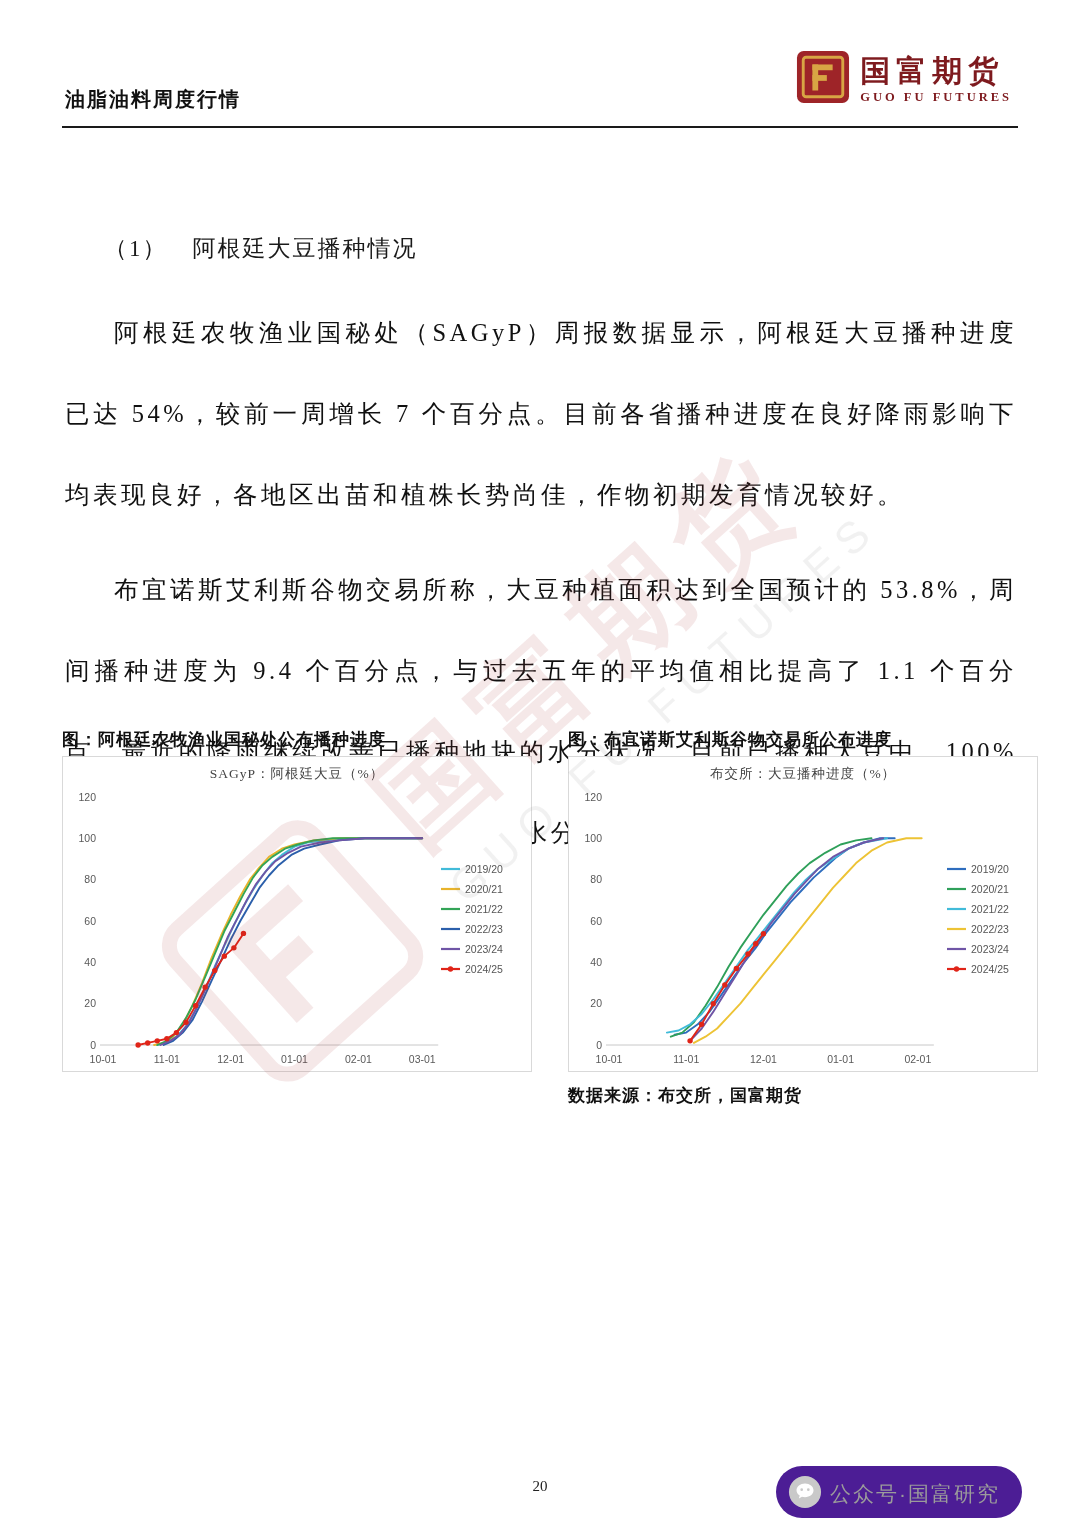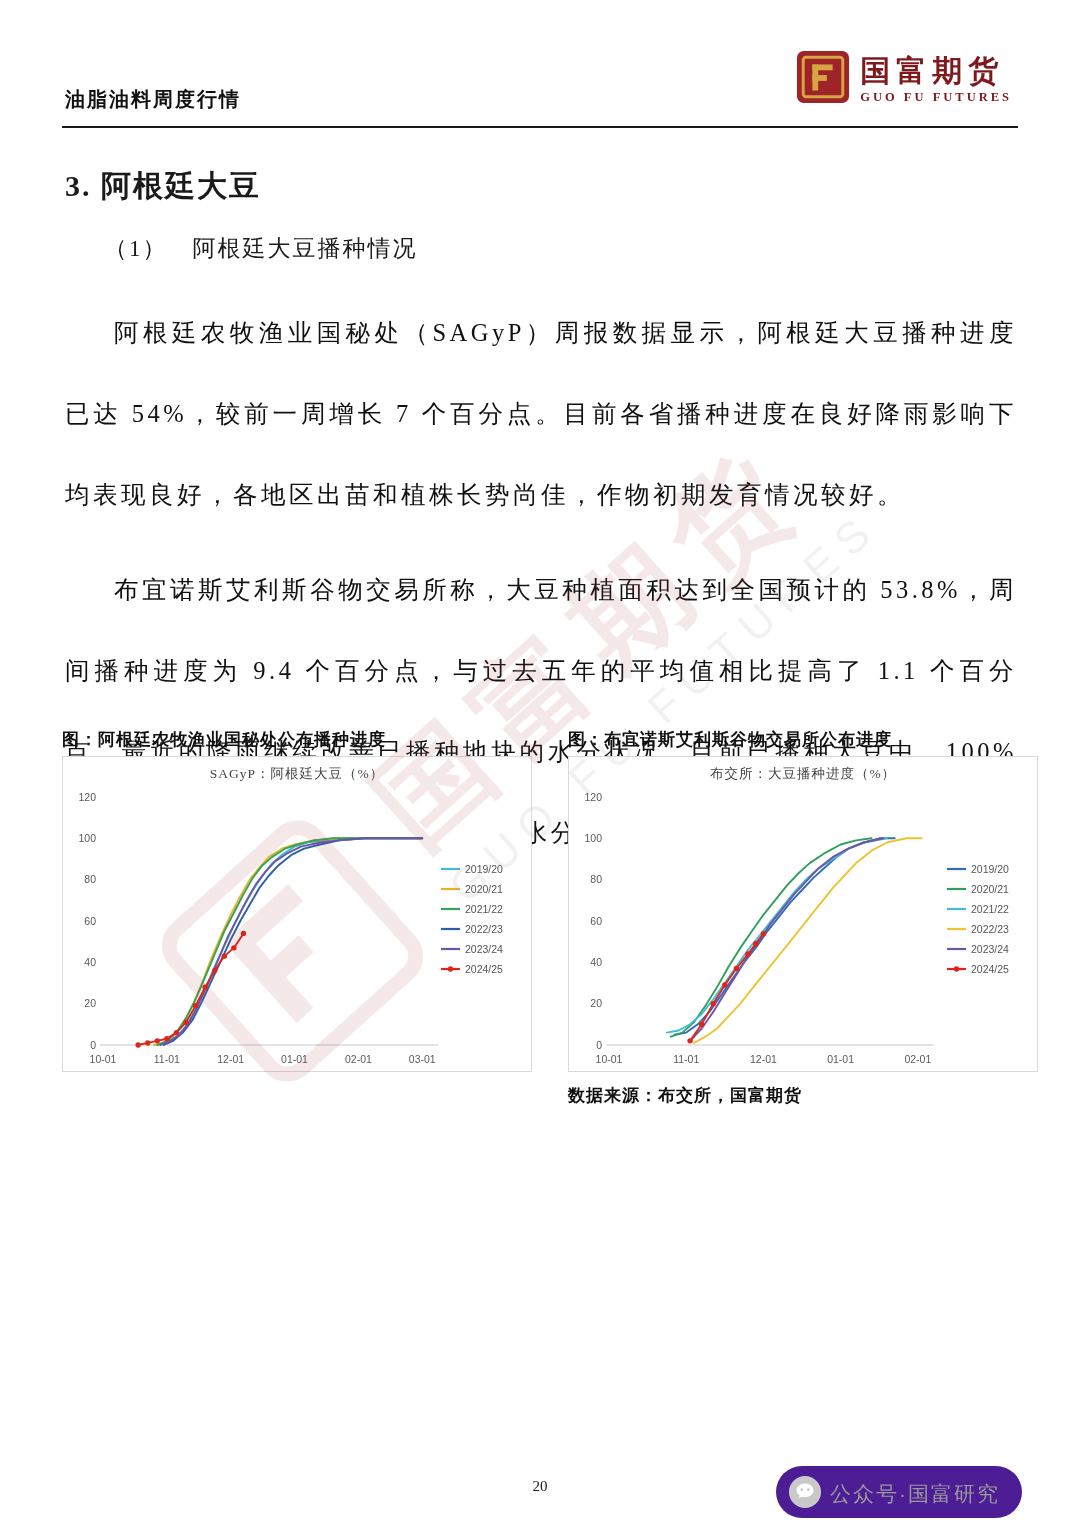--- a/index.html
+++ b/index.html
@@ -66,21 +66,20 @@
         <rect x="17" y="26" width="15" height="6" fill="#D8A544"></rect>
       </svg>
     </span>
     <span class="logo-text">
       <span class="brand-cn">国富期货</span>
       <span class="brand-en">GUO FU FUTURES</span>
     </span>
   </div>
   <div class="header-rule"></div>
 
-  <h1 class="section-title">3. 阿根廷大豆</h1>
   <h2 class="subsection-title">（1）　阿根廷大豆播种情况</h2>
 
   <div class="content">
     <p>阿根廷农牧渔业国秘处（SAGyP）周报数据显示，阿根廷大豆播种进度已达 54%，较前一周增长 7 个百分点。目前各省播种进度在良好降雨影响下均表现良好，各地区出苗和植株长势尚佳，作物初期发育情况较好。</p>
     <p>布宜诺斯艾利斯谷物交易所称，大豆种植面积达到全国预计的 53.8%，周间播种进度为 9.4 个百分点，与过去五年的平均值相比提高了 1.1 个百分点。最近的降雨继续改善已播种地块的水分状况，目前已播种大豆中，100%的作物状况为正常/良好，97%的土壤水分状况为充足/最佳。</p>
   </div>
 
   <div class="figure figure-left">
     <div class="figure-title">图：阿根廷农牧渔业国秘处公布播种进度</div>
     <div class="chart-box">

